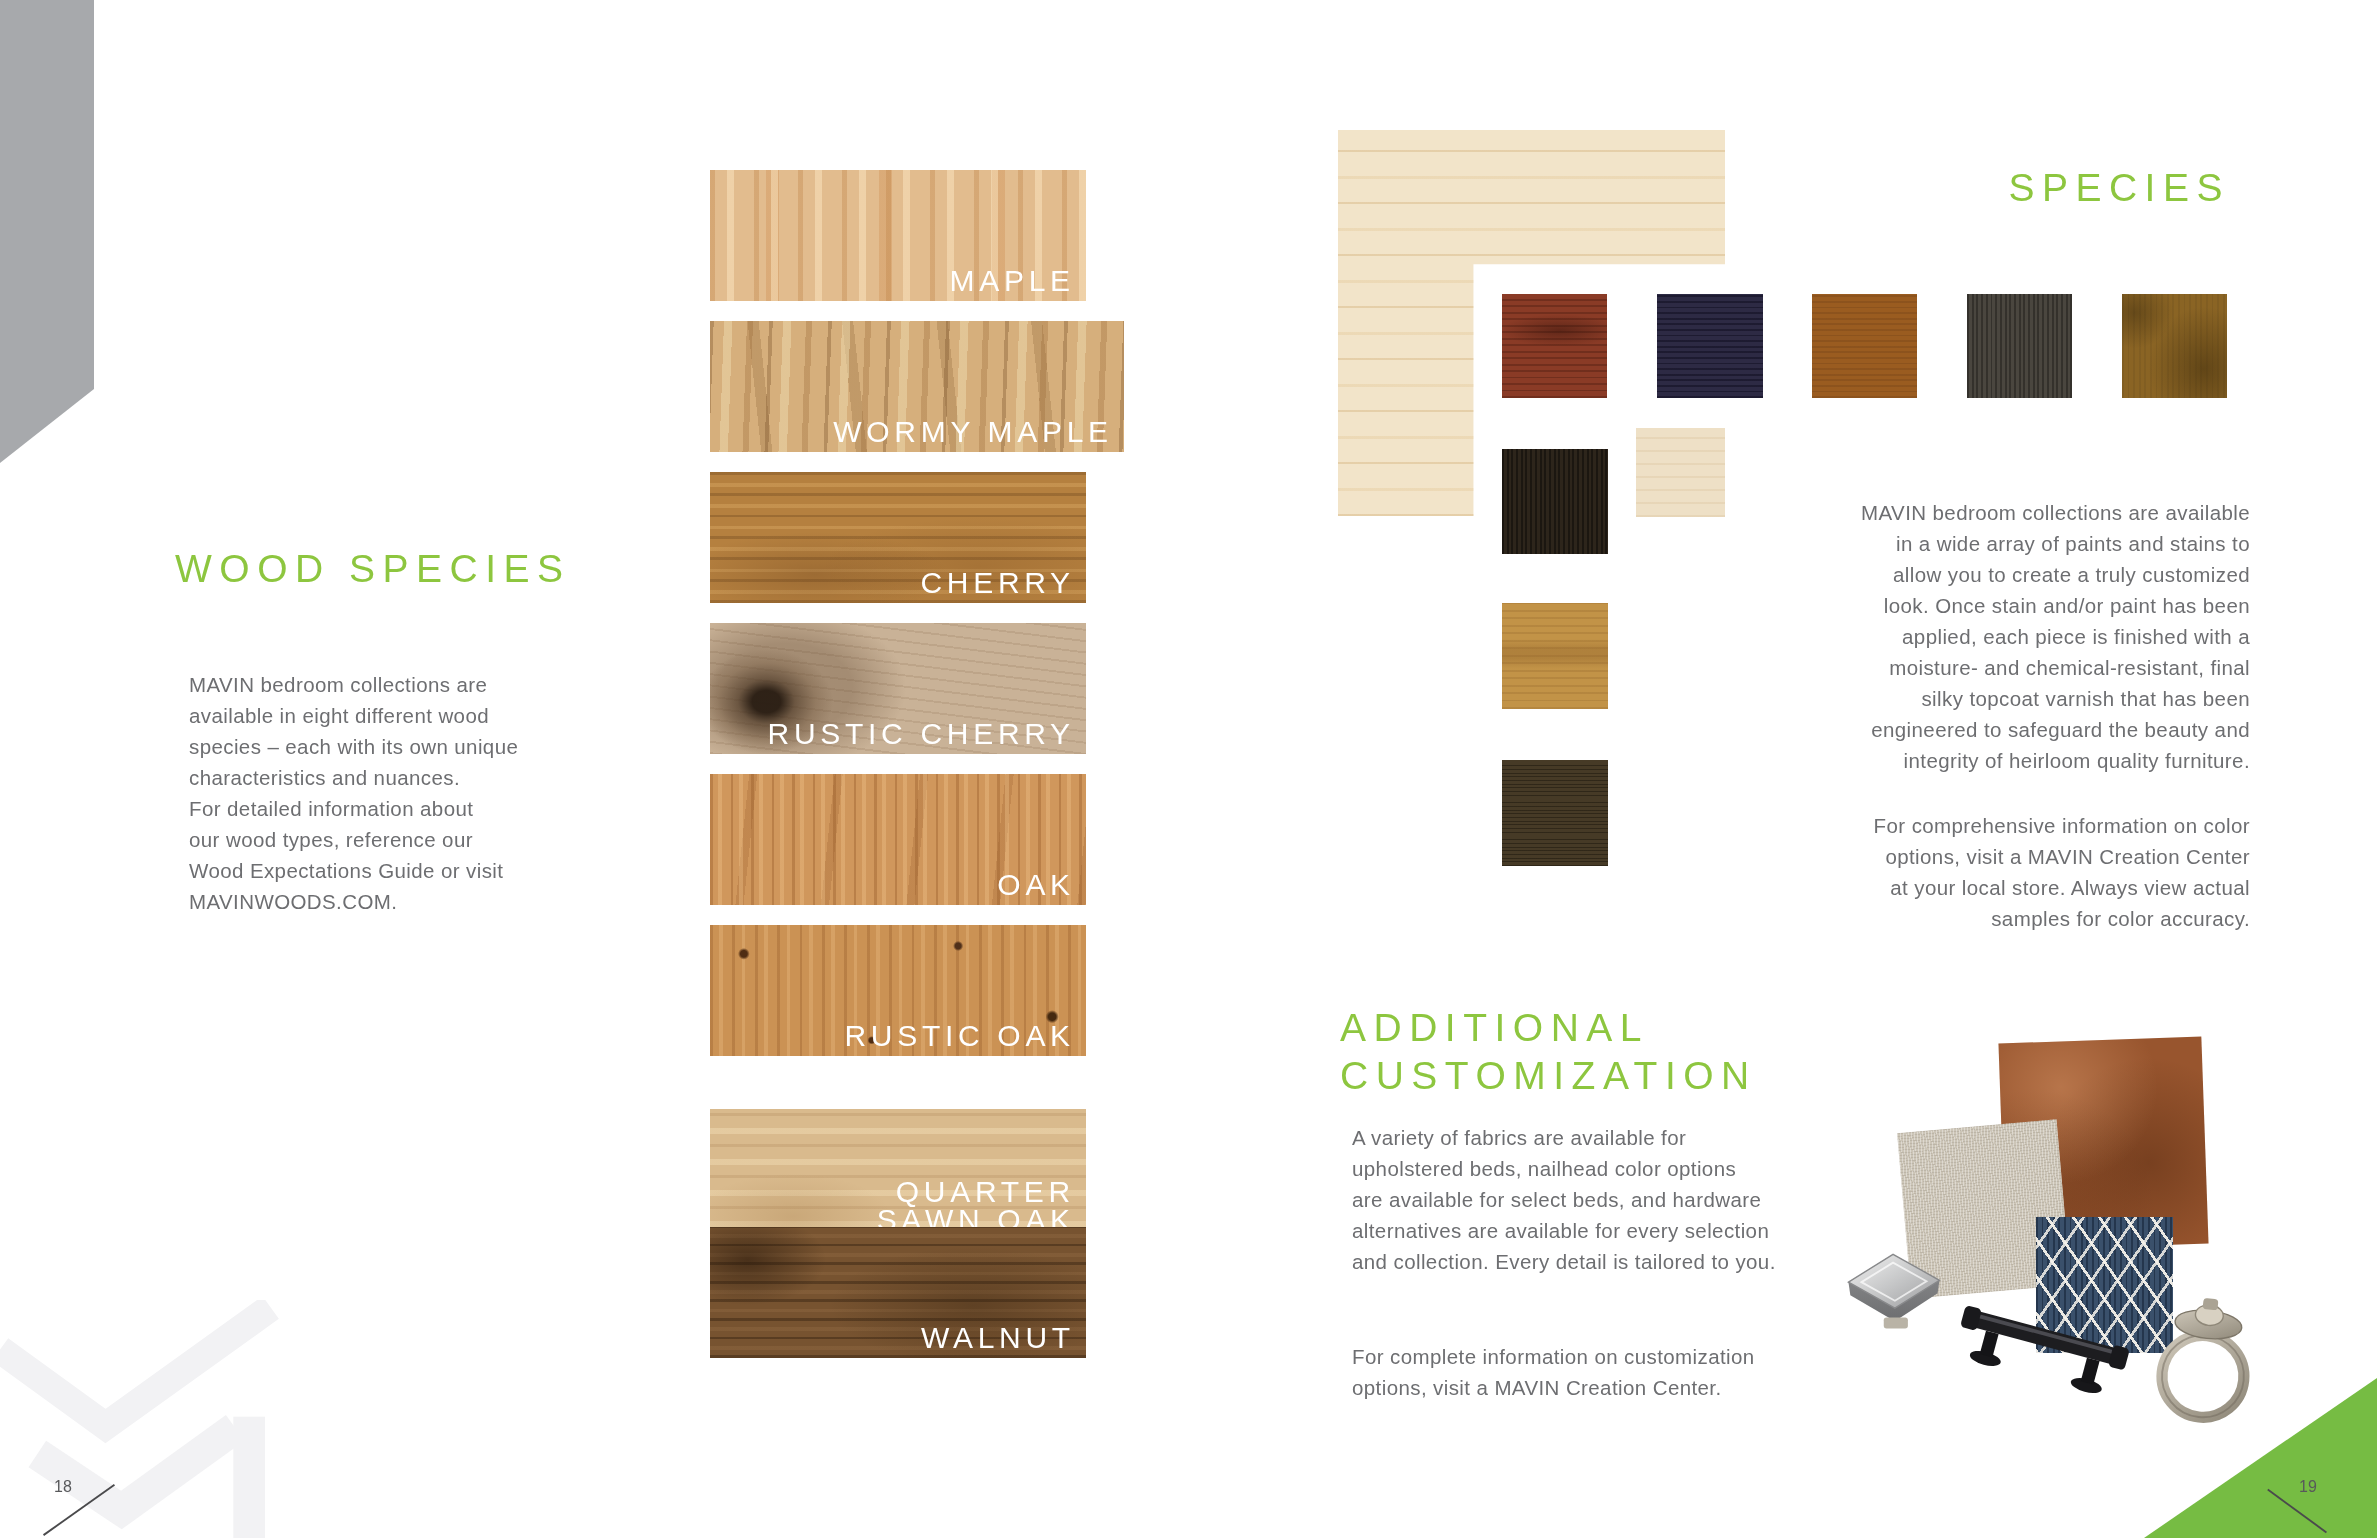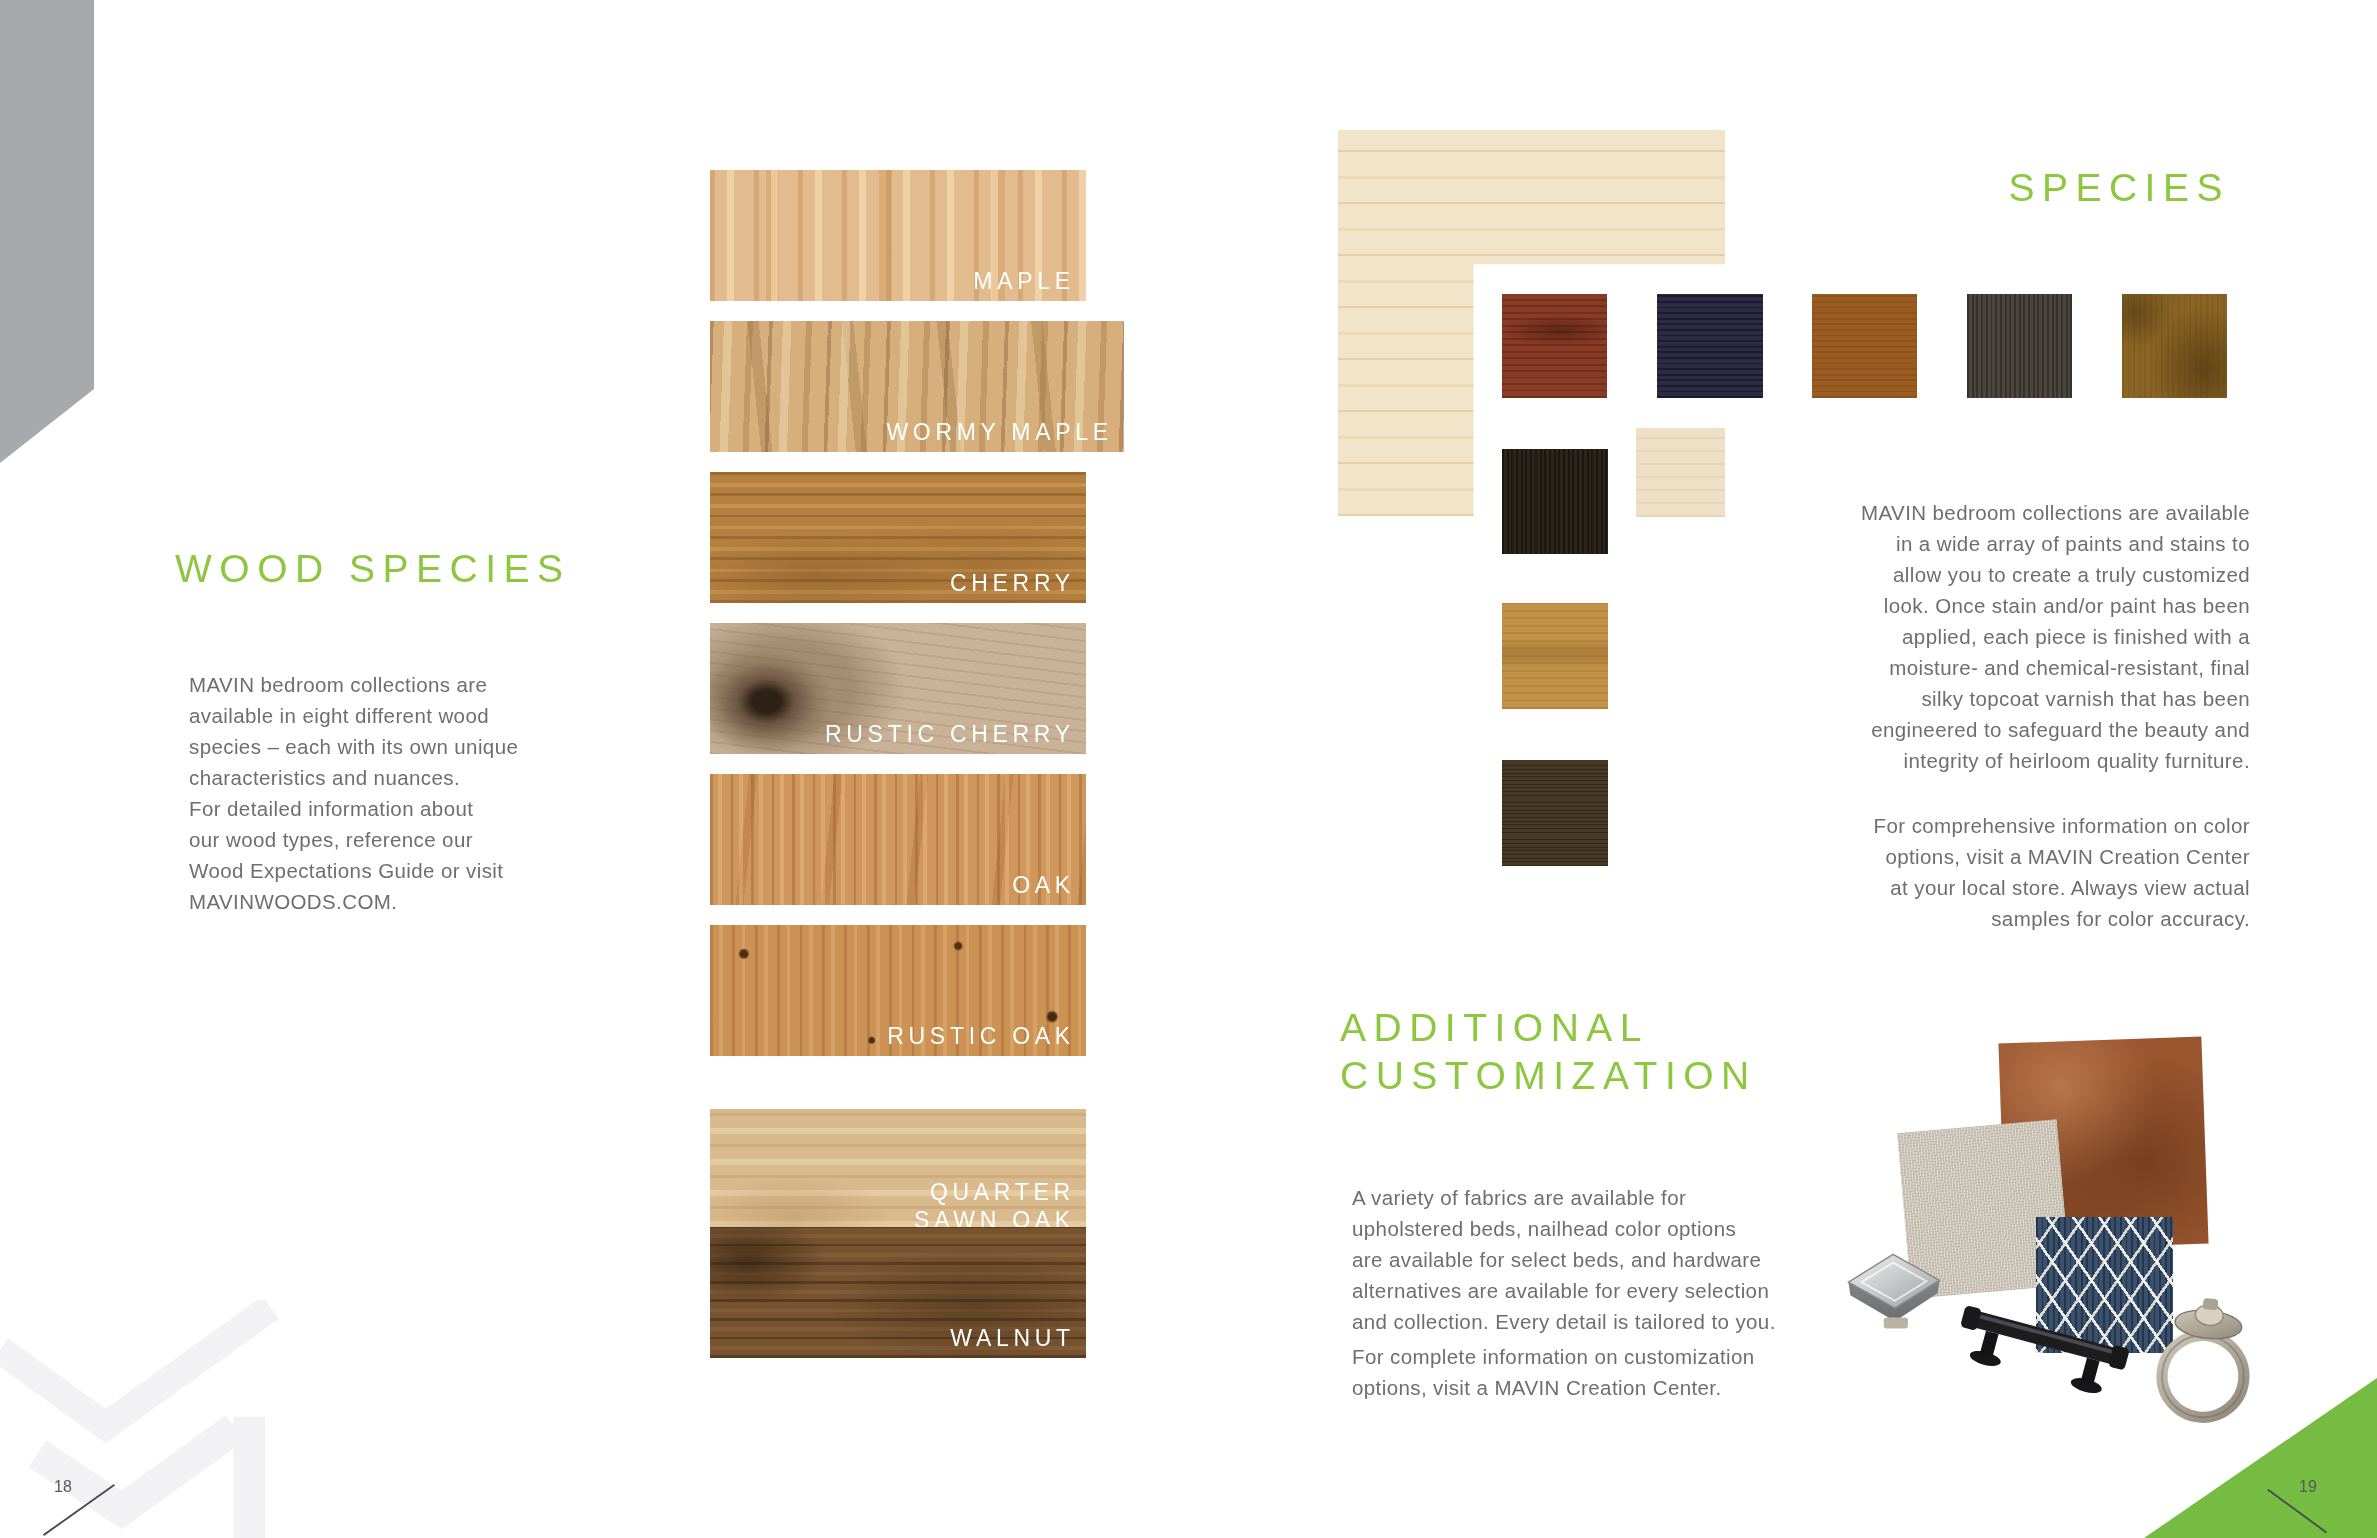--- a/index.html
+++ b/index.html
@@ -17,21 +17,21 @@
   
   .h-green{color:#8dc63f;font-size:39px;letter-spacing:7.5px;line-height:48px;font-weight:normal;
            margin:0;white-space:pre-line;}
   .body-text{color:#6d6e71;font-size:20.5px;line-height:31px;letter-spacing:0.4px;
              white-space:pre-line;margin:12px;}
   .right{text-align:right;}
   .pagenum{color:#58595b;font-size:16px;}
 
   
   .wood-swatch{position:absolute;left:710px;width:376px;height:131px;}
-  .wood-label{position:absolute;right:11.2px;bottom:5.6px;color:#ffffff;font-size:23px;
+  .wood-label{position:absolute;right:11.2px;bottom:5.6px;color:#ffffff;font-size:30px;
               letter-spacing:4.7px;line-height:28px;text-align:right;white-space:pre-line;}
 
   .tex-maple{background-color:#e2bc8e;background-image:
     repeating-linear-gradient(90deg, rgba(190,130,70,.35) 0 4.7px, rgba(0,0,0,0) 4.7px 17px,
       rgba(255,235,200,.45) 17px 24px, rgba(0,0,0,0) 24px 44px),
     repeating-linear-gradient(90deg, rgba(0,0,0,0) 0 56px, rgba(205,140,80,.35) 56px 69px, rgba(0,0,0,0) 69px 113px);}
   .tex-wormy{background-color:#d6af7c;background-image:
     repeating-linear-gradient(92deg, rgba(120,80,40,.35) 0 3.7px, rgba(0,0,0,0) 3.7px 14px,
       rgba(238,219,175,.5) 14px 22.4px, rgba(0,0,0,0) 22.4px 37px,
       rgba(150,100,50,.3) 37px 43px, rgba(0,0,0,0) 43px 59px),
@@ -187,21 +187,21 @@
 engineered to safeguard the beauty and
 integrity of heirloom quality furniture.</p>
   <p class="abs body-text right" style="left:1753px;top:798px;width:485px;">For comprehensive information on color
 options, visit a MAVIN Creation Center
 at your local store. Always view actual
 samples for color accuracy.</p>
 
   <h2 class="abs h-green" style="left:1340px;top:1004px;">ADDITIONAL
 CUSTOMIZATION</h2>
 
-  <p class="abs body-text" style="left:1340px;top:1170px;width:494px;">A variety of fabrics are available for
+  <p class="abs body-text" style="left:1340px;top:1110px;width:494px;">A variety of fabrics are available for
 upholstered beds, nailhead color options
 are available for select beds, and hardware
 alternatives are available for every selection
 and collection. Every detail is tailored to you.</p>
   <p class="abs body-text" style="left:1340px;top:1329px;width:494px;">For complete information on customization
 options, visit a MAVIN Creation Center.</p>
 
   <div class="abs leather"></div>
   <div class="abs linen"></div>
   <div class="abs bluefabric"></div>

